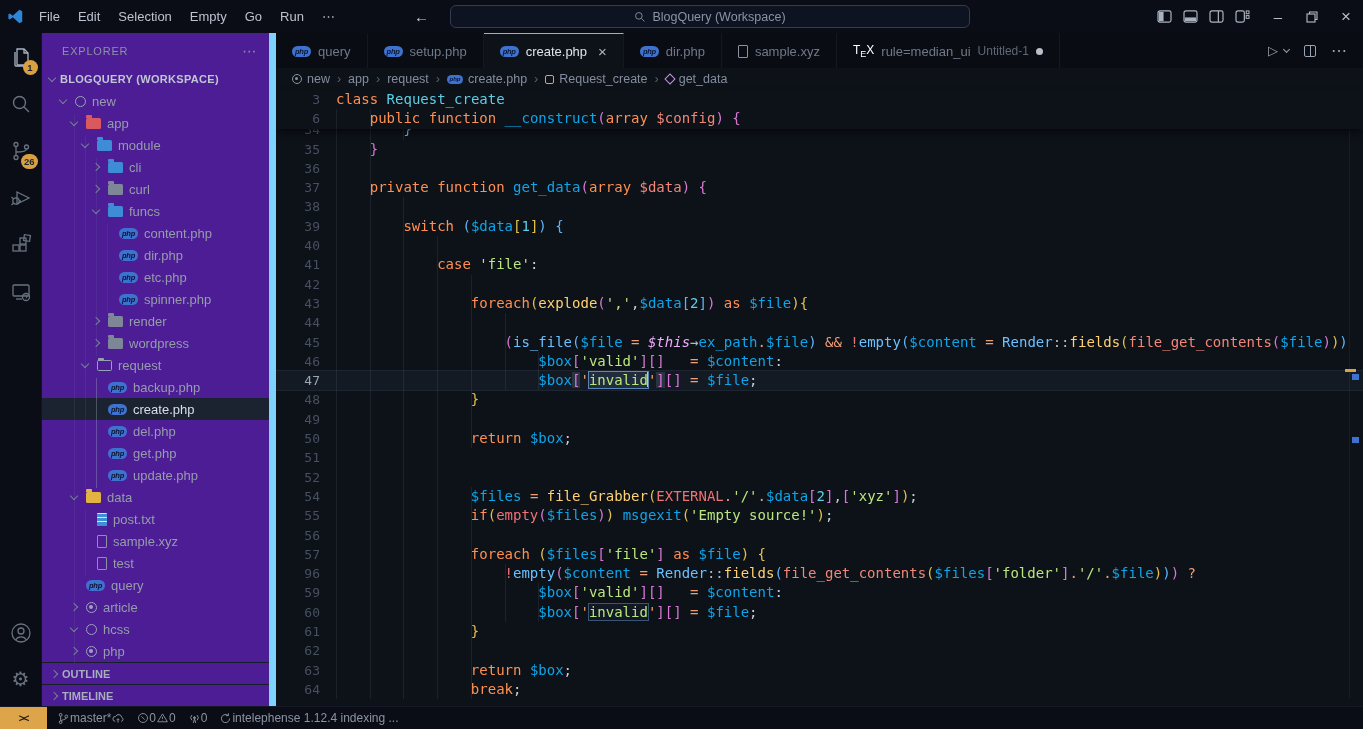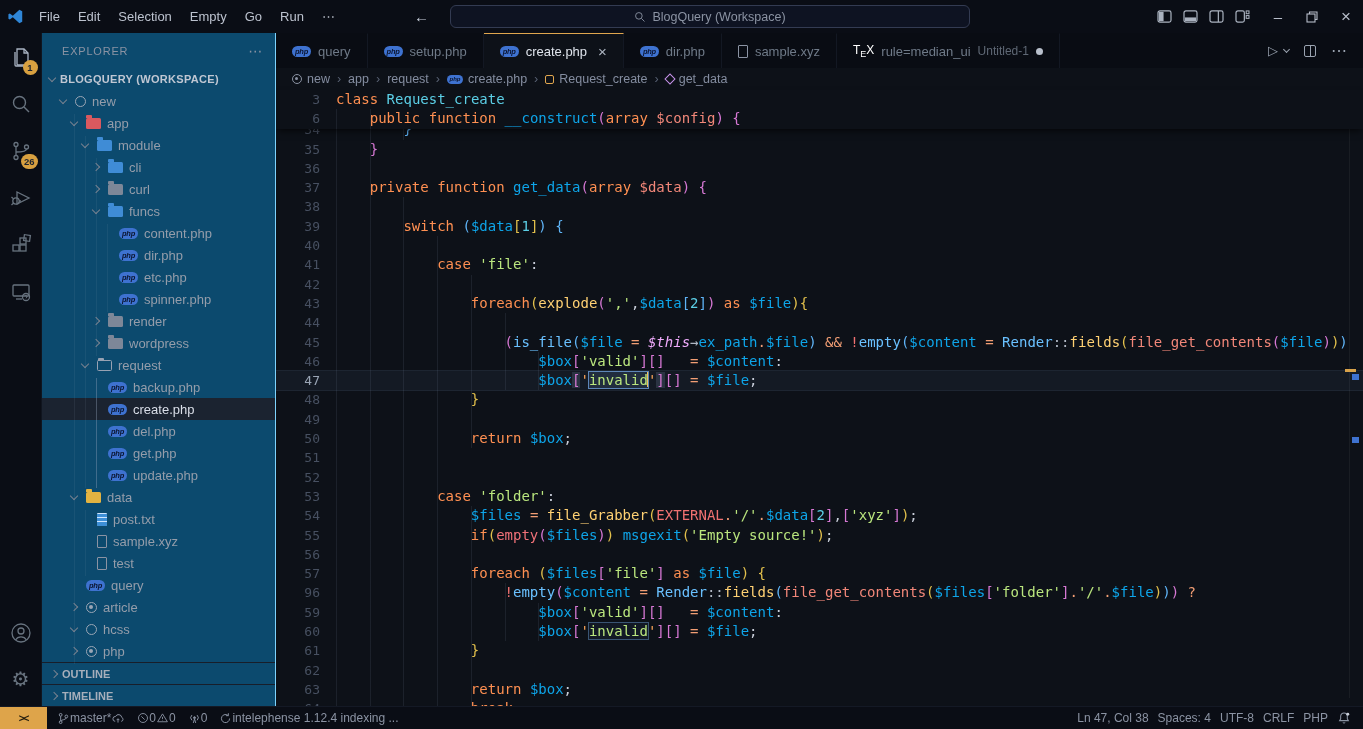--- a/index.html
+++ b/index.html
@@ -21,21 +21,21 @@
   
   #main{position:absolute;top:33px;left:0;width:1363px;height:673px;display:flex;}
   #activitybar{width:42px;background:#0a0d15;display:flex;flex-direction:column;align-items:center;border-right:1px solid #10151f;}
   .act-ic{width:42px;height:47px;display:flex;align-items:center;justify-content:center;position:relative;color:#68737f;}
   .act-ic.on{color:#a9b3c2;}
   .badge{position:absolute;right:4px;bottom:5px;min-width:15px;height:15px;border-radius:9px;background:#d8a040;color:#1d2430;font-size:9.5px;font-weight:bold;display:flex;align-items:center;justify-content:center;padding:0 3px;}
   #actbottom{margin-top:auto;display:flex;flex-direction:column;align-items:center;padding-bottom:4px;}
   .gear{font-size:20px;color:#68737f;height:46px;display:flex;align-items:center;}
 
   
-  #sidebar{width:234px;background:#0c4a6e;border-right:1px solid #7dd3fc;position:relative;display:flex;flex-direction:column;}
+  #sidebar{width:234px;background:#4c1d95;border-right:7px solid #7dd3fc;position:relative;display:flex;flex-direction:column;}
   #sb-head{height:35px;display:flex;align-items:center;padding:0 12px 0 20px;font-size:11px;letter-spacing:.8px;color:#8b93a3;}
   #sb-head .dots{margin-left:auto;font-size:14px;color:#8b93a3;}
   #ws-row{height:22px;display:flex;align-items:center;gap:5px;padding-left:4px;font-size:11px;font-weight:bold;letter-spacing:.3px;color:#c0c7d3;}
   #tree{position:relative;}
   .trow{height:22px;display:flex;align-items:center;font-size:13px;color:#959daa;position:relative;}
   .trow.sel-row{background:#1b2330;color:#d9dee8;}
   .chevslot{width:18px;flex:none;display:flex;align-items:center;justify-content:flex-start;}
   .chev{width:6px;height:6px;border-right:1.4px solid #77818f;border-bottom:1.4px solid #77818f;display:inline-block;margin-left:3px;}
   .chev.down{transform:rotate(45deg);margin-top:-2px;}
   .chev.right{transform:rotate(-45deg);}
@@ -613,24 +613,20 @@
           <span class="ln">50</span>
           <span class="ccontent"><span class="gd" style="width: 135.88px;"></span><span class="toks"><span class="tk-w">                </span><span class="tk-k">return</span><span class="tk-w"> </span><span class="tk-v">$box</span><span class="tk-w">;</span></span></span>
         </div>
         <div class="crow">
           <span class="ln">51</span>
           <span class="ccontent"><span class="gd" style="width: 102.16px;"></span><span class="toks"></span></span>
         </div>
         <div class="crow">
           <span class="ln">52</span>
           <span class="ccontent"><span class="gd" style="width: 102.16px;"></span><span class="toks"></span></span>
-        </div>
-        <div class="crow">
-          <span class="ln">53</span>
-          <span class="ccontent"><span class="gd" style="width: 102.16px;"></span><span class="toks"><span class="tk-w">            </span><span class="tk-k">case</span><span class="tk-w"> </span><span class="tk-s">'folder'</span><span class="tk-w">:</span></span></span>
         </div>
         <div class="crow">
           <span class="ln">54</span>
           <span class="ccontent"><span class="gd" style="width: 135.88px;"></span><span class="toks"><span class="tk-w">                </span><span class="tk-v">$files</span><span class="tk-w"> </span><span class="tk-o">=</span><span class="tk-w"> </span><span class="tk-f">file_Grabber</span><span class="tk-b1">(</span><span class="tk-e">EXTERNAL</span><span class="tk-o">.</span><span class="tk-s">'/'</span><span class="tk-o">.</span><span class="tk-v">$data</span><span class="tk-b2">[</span><span class="tk-n">2</span><span class="tk-b2">]</span><span class="tk-w">,</span><span class="tk-b2">[</span><span class="tk-s">'xyz'</span><span class="tk-b2">]</span><span class="tk-b1">)</span><span class="tk-w">;</span></span></span>
         </div>
         <div class="crow">
           <span class="ln">55</span>
           <span class="ccontent"><span class="gd" style="width: 135.88px;"></span><span class="toks"><span class="tk-w">                </span><span class="tk-k">if</span><span class="tk-b1">(</span><span class="tk-pk">empty</span><span class="tk-b2">(</span><span class="tk-v">$files</span><span class="tk-b2">)</span><span class="tk-b1">)</span><span class="tk-w"> </span><span class="tk-v">msgexit</span><span class="tk-b1">(</span><span class="tk-s">'Empty source!'</span><span class="tk-b1">)</span><span class="tk-w">;</span></span></span>
         </div>
         <div class="crow">
@@ -711,27 +707,13 @@
       </svg>
     <span>0</span>
   </span>
   <span class="st-item">
     <svg class="icon" width="13" height="13" viewBox="0 0 16 16">
         <path d="M13 8a5 5 0 1 1-1.5-3.5"></path>
         <path d="M11.5 1.5v3h-3"></path>
       </svg>
     <span>intelephense 1.12.4 indexing ...</span>
   </span>
-  <span id="st-right">
-    <span>Ln 47, Col 38</span>
-    <span>Spaces: 4</span>
-    <span>UTF-8</span>
-    <span>CRLF</span>
-    <span>PHP</span>
-    <span class="st-svg">
-      <svg class="icon" width="14" height="14" viewBox="0 0 16 16">
-          <path d="M8 2.2a3.8 3.8 0 0 0-3.8 3.8v3L3 11h10l-1.2-2V6A3.8 3.8 0 0 0 8 2.2z"></path>
-          <path d="M6.8 13a1.3 1.3 0 0 0 2.4 0"></path>
-          <circle cx="12.3" cy="3.7" r="1.7" fill="#c9cfda" stroke="none"></circle>
-        </svg>
-    </span>
-  </span>
 </div>
 
 </body></html>

